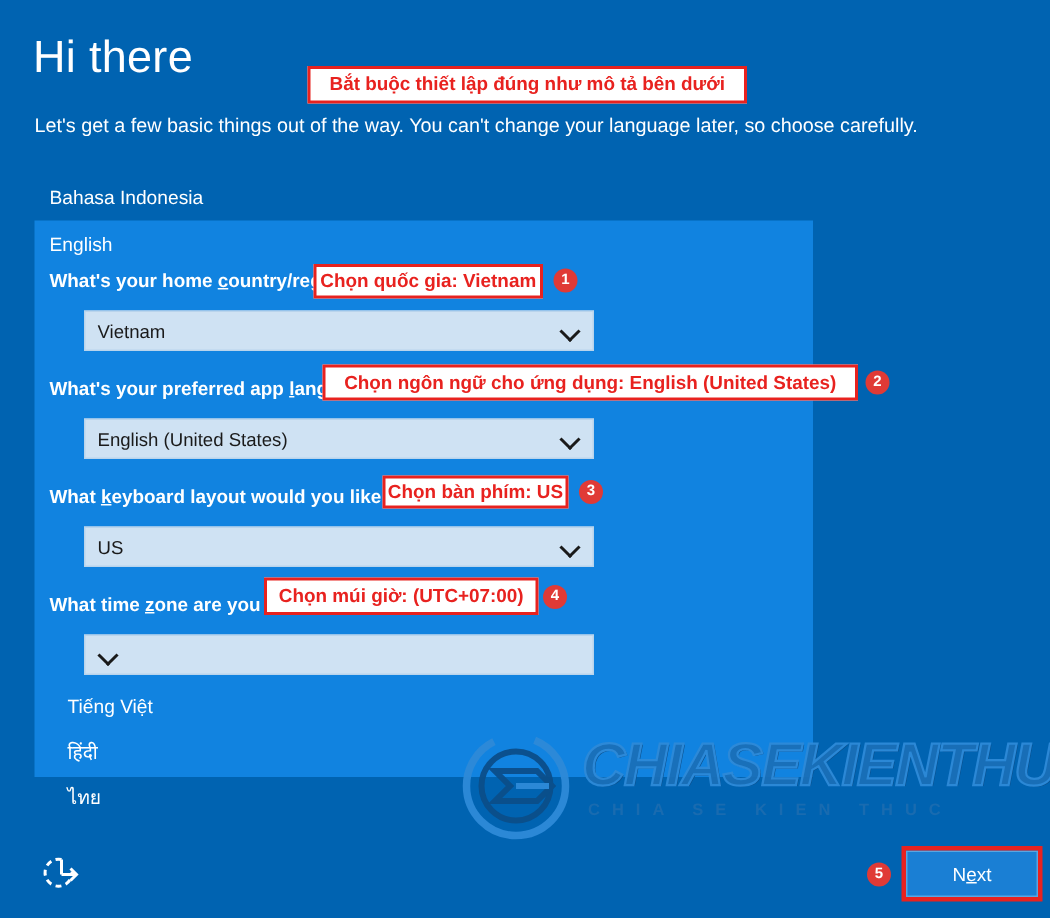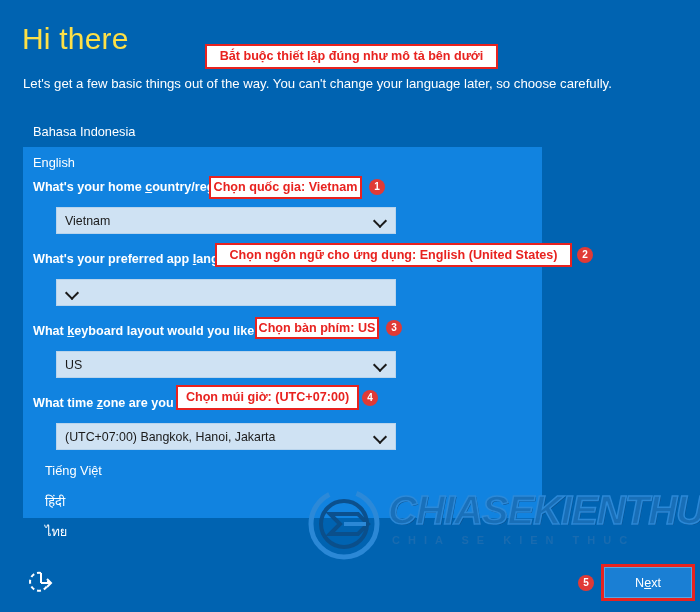--- a/index.html
+++ b/index.html
@@ -17,21 +17,21 @@
     overflow: hidden;
   }
 
   
   #title {
     position: absolute;
     left: 22px; top: 22px;
     font-size: 30px;
     font-weight: 300;
     letter-spacing: 0.2px;
-    color: #fde047;
+    color: #ffffff;
     line-height: 1.15;
   }
   #subtitle {
     position: absolute;
     left: 23px; top: 76px;
     font-size: 13.2px;
     font-weight: 400;
     color: #ffffff;
     white-space: nowrap;
   }
@@ -197,32 +197,32 @@
     <div id="panel-label">English</div>
 
     <div class="q-label" style="left:10px; top:33px;"><span>What's your home </span><u>c</u><span>ountry/region?</span></div>
     <div class="combo" style="top:60px;">
       <span class="val">Vietnam</span>
       <span class="chev"></span>
     </div>
 
     <div class="q-label" style="left:10px; top:105px;"><span>What's your preferred app </span><u>l</u><span>anguage?</span></div>
     <div class="combo" style="top:132px;">
+      <span class="val">English (United States)</span>
       <span class="chev"></span>
     </div>
 
     <div class="q-label" style="left:10px; top:177px;"><span>What </span><u>k</u><span>eyboard layout would you like to use?</span></div>
     <div class="combo" style="top:204px;">
       <span class="val">US</span>
       <span class="chev"></span>
     </div>
 
     <div class="q-label" style="left:10px; top:249px;"><span>What time </span><u>z</u><span>one are you in?</span></div>
     <div class="combo" style="top:276px;">
-      <span class="val">(UTC+07:00) Bangkok, Hanoi, Jakarta</span>
       <span class="chev"></span>
     </div>
   </div>
 
   <div class="lang-bottom" style="top:463px;">Tiếng Việt</div>
   <div class="lang-bottom" style="top:492px;">हिंदी</div>
   <div class="lang-bottom" style="top:521px;">ไทย</div>
 
   <div id="watermark">
     <svg width="92" height="78" viewBox="0 0 92 78">

